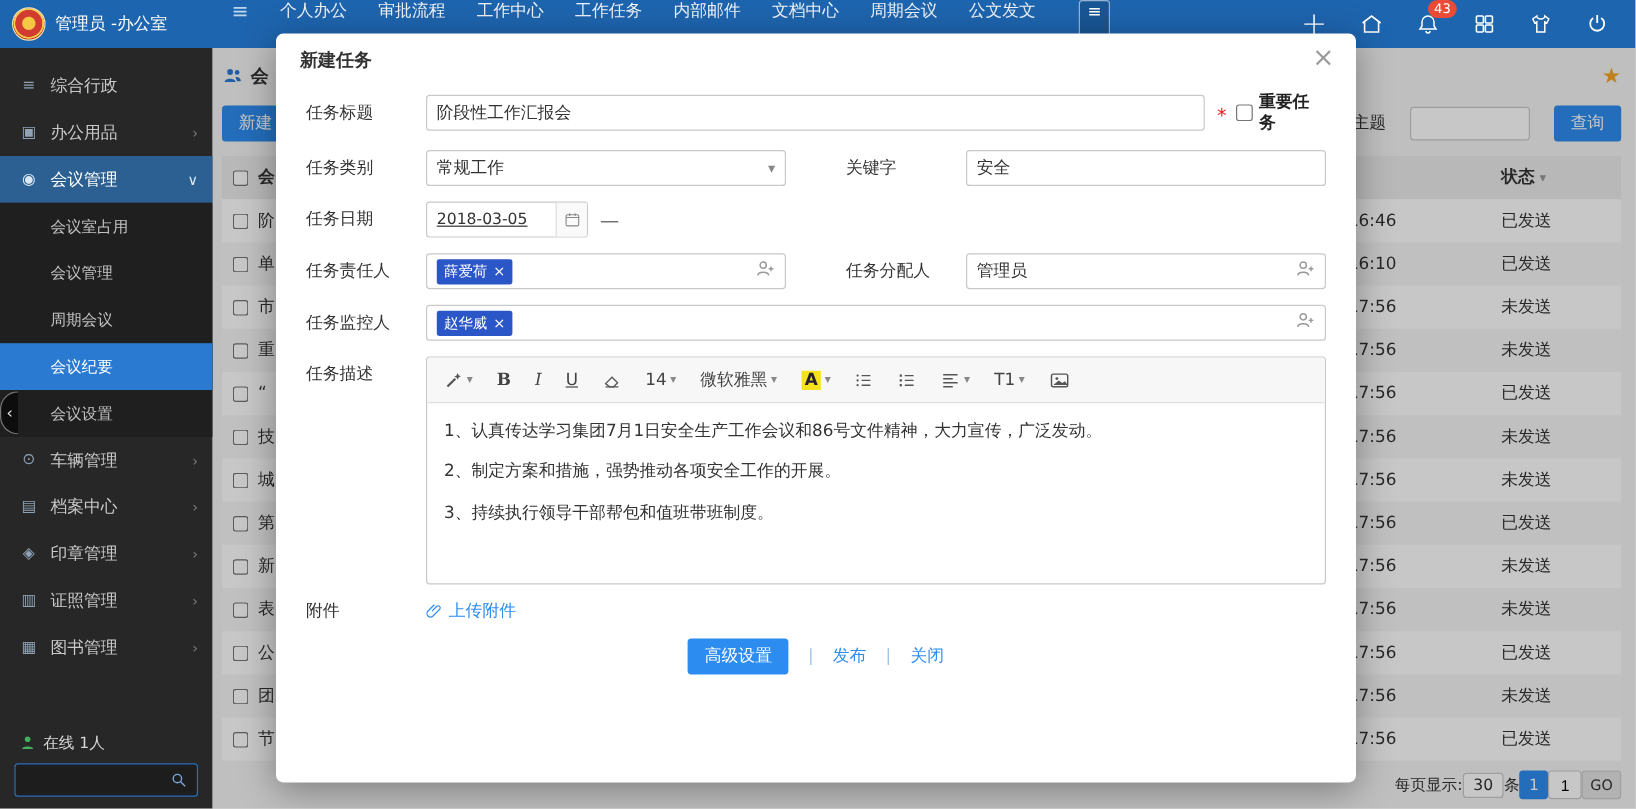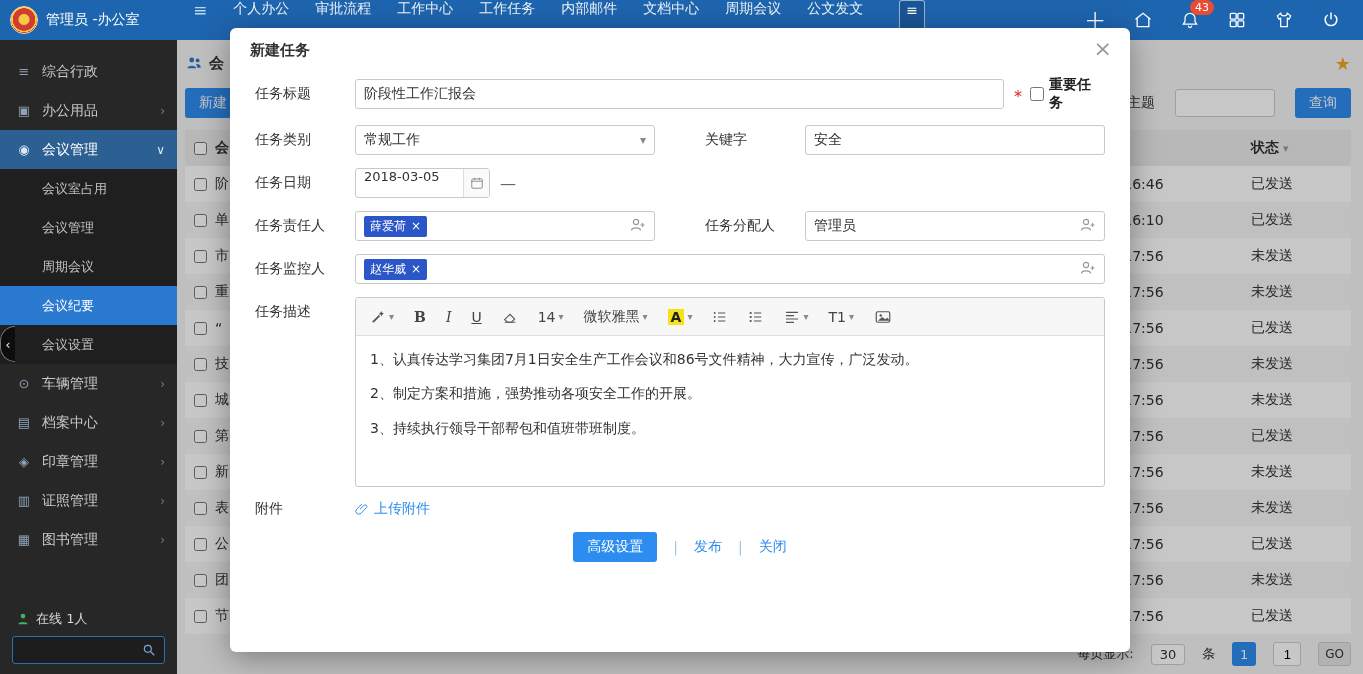--- a/index.html
+++ b/index.html
@@ -49,21 +49,21 @@
   .c-search input { width:100px; height:28px; border:1px solid #ccc; border-radius:3px; background:#fff; padding:0 6px; font-size:13px; outline:none; }
   .table { margin-top:12px; background:#fff; font-size:14px; color:#333; }
   .trow { display:flex; align-items:center; height:36px; }
   .thead { background:#ececec; font-weight:bold; }
   .col-check { width:30px; flex:none; display:flex; justify-content:center; }
   .col-title { flex:1; overflow:hidden; white-space:nowrap; }
   .col-time { width:150px; flex:none; font-weight:normal; }
   .col-status { width:100px; flex:none; }
   .tbody .trow:nth-child(even) { background:#f7f7f7; }
   .caret-sm { color:#999; font-size:11px; margin-left:4px; font-weight:normal; }
-  .pagination { position:absolute; right:12px; bottom:8px; display:flex; align-items:center; gap:17px; font-size:13px; color:#333; }
+  .pagination { position:absolute; right:12px; bottom:8px; display:flex; align-items:center; gap:0; font-size:13px; color:#333; }
   .pp-box { background:#fff; border:1px solid #ccc; border-radius:3px; padding:2px 8px; font-size:13px; cursor:pointer; }
   .page-cur { background:#2d8cf0; color:#fff; border-radius:3px; width:24px; height:24px; display:flex; align-items:center; justify-content:center; cursor:pointer; }
   .page-input { background:#fff; border:1px solid #ccc; border-radius:3px; width:28px; height:24px; text-align:center; font-size:13px; outline:none; }
   .go-btn { background:#e4e4e4; border:1px solid #ccc; border-radius:3px; height:24px; padding:0 6px; font-size:12px; display:flex; align-items:center; cursor:pointer; }
 
   .dim { position:absolute; top:40px; left:177px; right:0; bottom:0; background:rgba(0,0,0,.22); z-index:50; }
 
   
   .modal { position:absolute; left:230px; top:28px; width:900px; height:624px; background:#fff; border-radius:6px; z-index:100; box-shadow:0 6px 30px rgba(0,0,0,.35); }
   .m-header { height:44px; display:flex; align-items:center; padding:0 20px; font-size:15px; font-weight:bold; color:#333; }
@@ -76,21 +76,21 @@
   .flabel.mid { margin-left:50px; }
   input.inp, .box { height:30px; border:1px solid #c9c9c9; border-radius:3px; font-size:14px; color:#333; background:#fff; }
   input.inp { padding:0 8px; outline:none; font-family:inherit; }
   .title-input { width:650px; }
   .req { color:#e02020; font-size:16px; margin:4px 8px 0 10px; }
   .imp-label { font-size:14px; color:#222; font-weight:600; margin-left:5px; }
   .frow input[type=checkbox] { width:14px; height:14px; cursor:pointer; }
   .selectbox { width:300px; display:flex; align-items:center; padding:0 8px; cursor:pointer; }
   .selectbox .sel-caret { margin-left:auto; color:#888; font-size:12px; }
   .kw-input { width:300px; }
-  .datebox { width:135px; display:flex; cursor:pointer; }
+  .datebox { width:135px; display:flex; align-items:center; cursor:pointer;text-decoration:underline; }
   .datebox .val { flex:1; padding:0 8px; font-size:13px; }
   .datebox .cal { width:26px; height:28px; border-left:1px solid #ddd; display:flex; align-items:center; justify-content:center; background:#fafafa; }
   .dash { margin:0 10px; color:#666; }
   .personbox { width:300px; display:flex; align-items:center; padding:0 8px; gap:6px; cursor:text; }
   .personbox .picon { margin-left:auto; cursor:pointer; }
   .personbox.wide { width:750px; }
   .ptext { font-size:14px; color:#333; }
   .tag { background:#2b56c8; color:#fff; font-size:12px; border-radius:2px; padding:2px 6px; display:flex; align-items:center; gap:5px; }
   .tag .tclose { cursor:pointer; font-size:12px; line-height:1; }
   .parbox { width:750px; height:54px; position:relative; padding:6px 10px; font-size:14px; color:#333; }

